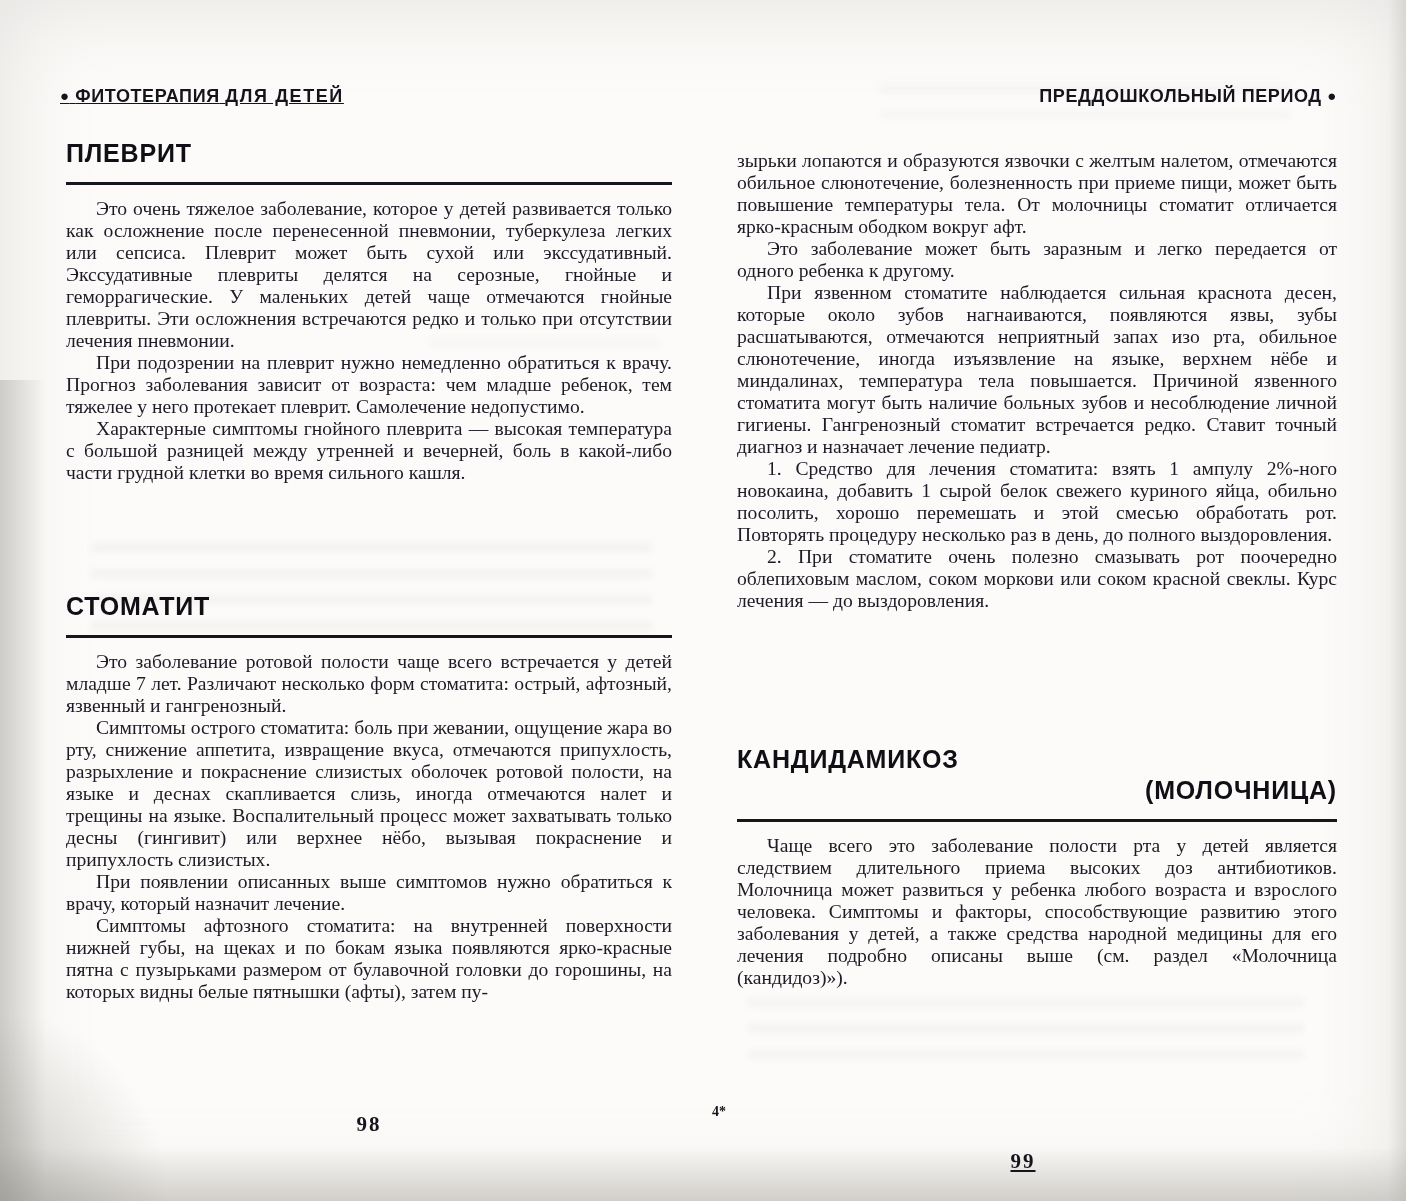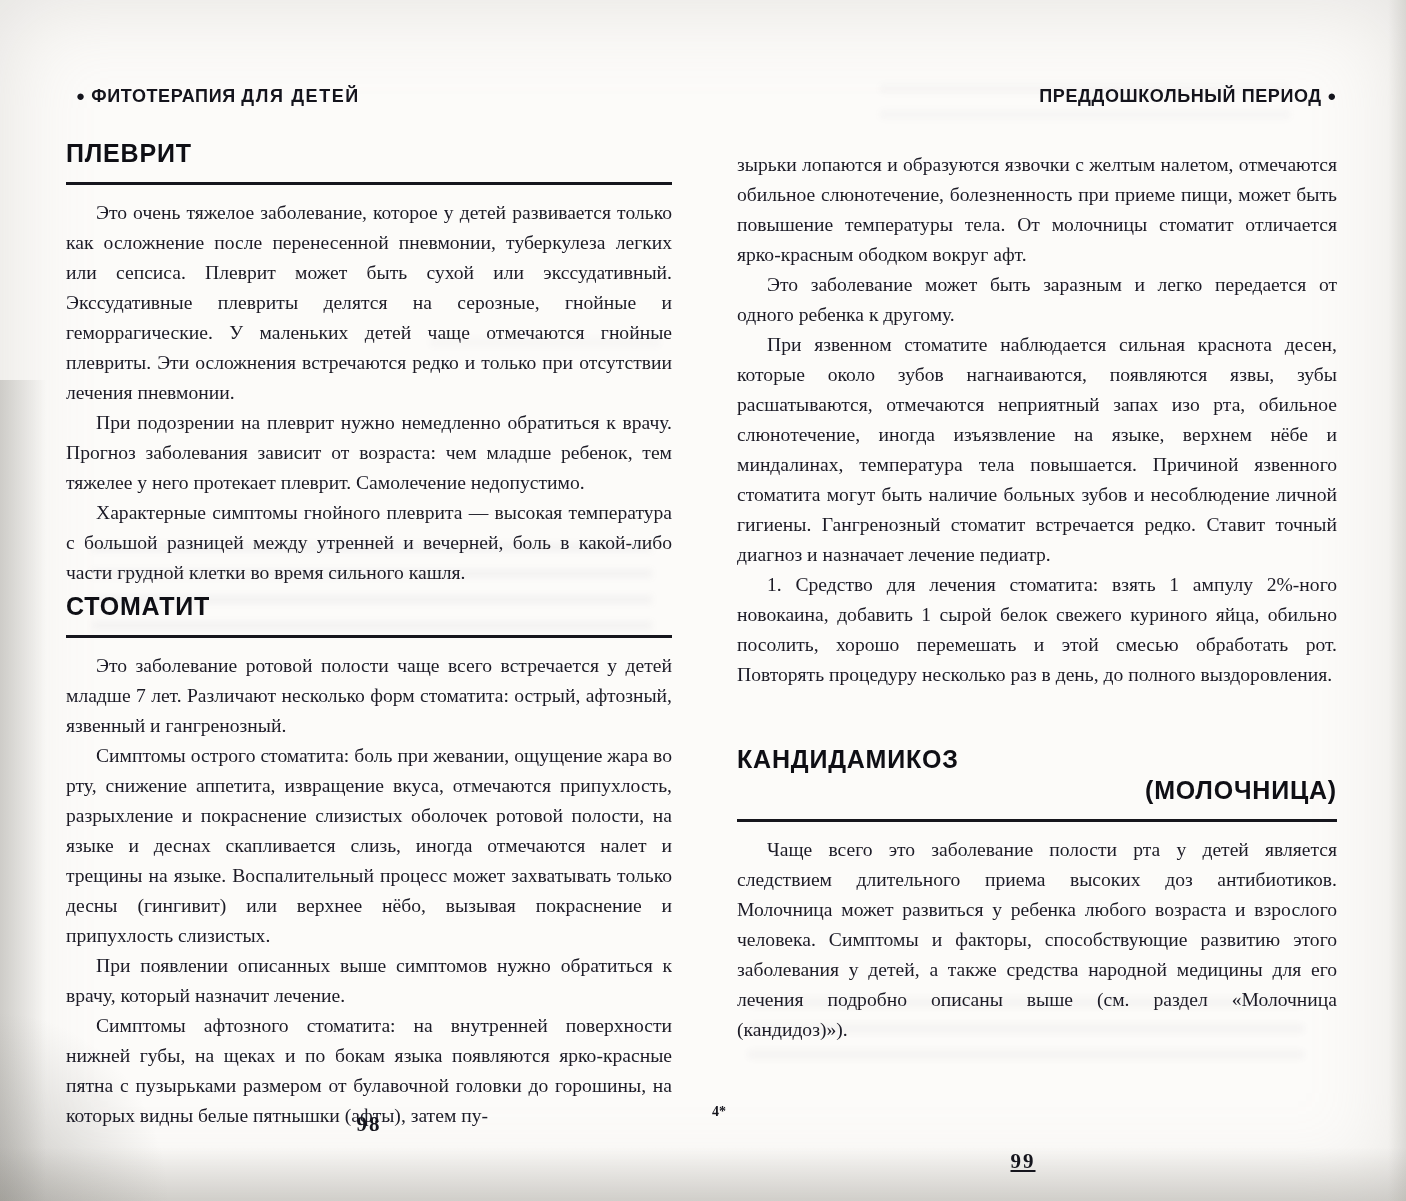--- a/index.html
+++ b/index.html
@@ -31,39 +31,39 @@
       rgba(125,122,138,0.13) 0px, rgba(125,122,138,0.13) 9px,
       rgba(255,255,255,0) 9px, rgba(255,255,255,0) 26px);
   }
 
   .running-head{
     position:absolute;top:86px;
     font-family:"Liberation Sans", sans-serif;
     font-size:18px;font-weight:bold;color:#14141c;
     letter-spacing:0.6px;white-space:nowrap;
   }
-  .rh-left{left:76px;}
+  .rh-left{left:60px;text-decoration:underline;}
   .rh-right{left:737px;width:600px;text-align:right;}
   .rh-bullet{font-size:15px;vertical-align:1px;}
   .rh-light{letter-spacing:1.6px;}
 
   .section{position:absolute;}
   .sec-left{left:66px;width:606px;}
   .sec-right{left:737px;width:600px;}
   .sec-title{
     margin:0;
     font-family:"Liberation Sans", sans-serif;
     font-size:25px;line-height:31px;font-weight:bold;
     letter-spacing:0.8px;color:#0f0f15;
   }
   .h-rule{height:3px;background:#16161d;margin-top:13px;}
   .sec-body{margin-top:13px;}
 
   .body-text{
-    font-size:19.6px;line-height:30px;
+    font-size:19.6px;line-height:22px;
     text-align:justify;color:#1c1b26;
   }
   .p{margin:0;text-indent:30px;}
   .p.no-indent{text-indent:0;}
 
   .page-number{
     position:absolute;
     font-family:"Liberation Serif", serif;
     font-weight:bold;font-size:21px;letter-spacing:2px;color:#15151d;
     text-align:center;
@@ -123,20 +123,21 @@
   <div class="running-head rh-right">
     <span>ПРЕДДОШКОЛЬНЫЙ ПЕРИОД</span>
     <span class="rh-bullet">●</span>
   </div>
 
   <div class="section sec-right body-text" style="top:150px;">
     <p class="p no-indent">зырьки лопаются и образуются язвочки с желтым налетом, отмечаются обильное слюнотечение, болезненность при приеме пищи, может быть повышение температуры тела. От молочницы стоматит отличается ярко-красным ободком вокруг афт.</p>
     <p class="p">Это заболевание может быть заразным и легко передается от одного ребенка к другому.</p>
     <p class="p">При язвенном стоматите наблюдается сильная краснота десен, которые около зубов нагнаиваются, появляются язвы, зубы расшатываются, отмечаются неприятный запах изо рта, обильное слюнотечение, иногда изъязвление на языке, верхнем нёбе и миндалинах, температура тела повышается. Причиной язвенного стоматита могут быть наличие больных зубов и несоблюдение личной гигиены. Гангренозный стоматит встречается редко. Ставит точный диагноз и назначает лечение педиатр.</p>
     <p class="p">1. Средство для лечения стоматита: взять 1 ампулу 2%-ного новокаина, добавить 1 сырой белок свежего куриного яйца, обильно посолить, хорошо перемешать и этой смесью обработать рот. Повторять процедуру несколько раз в день, до полного выздоровления.</p>
+    <p class="p">2. При стоматите очень полезно смазывать рот поочередно облепиховым маслом, соком моркови или соком красной свеклы. Курс лечения — до выздоровления.</p>
   </div>
 
   <div class="section sec-right" style="top:744px;">
     <h2 class="sec-title">
       <span style="display:block;">КАНДИДАМИКОЗ</span>
       <span style="display:block;text-align:right;">(МОЛОЧНИЦА)</span>
     </h2>
     <div class="h-rule"></div>
     <div class="sec-body body-text">
       <p class="p">Чаще всего это заболевание полости рта у детей является следствием длительного приема высоких доз антибиотиков. Молочница может развиться у ребенка любого возраста и взрослого человека. Симптомы и факторы, способствующие развитию этого заболевания у детей, а также средства народной медицины для его лечения подробно описаны выше (см. раздел «Молочница (кандидоз)»).</p>

